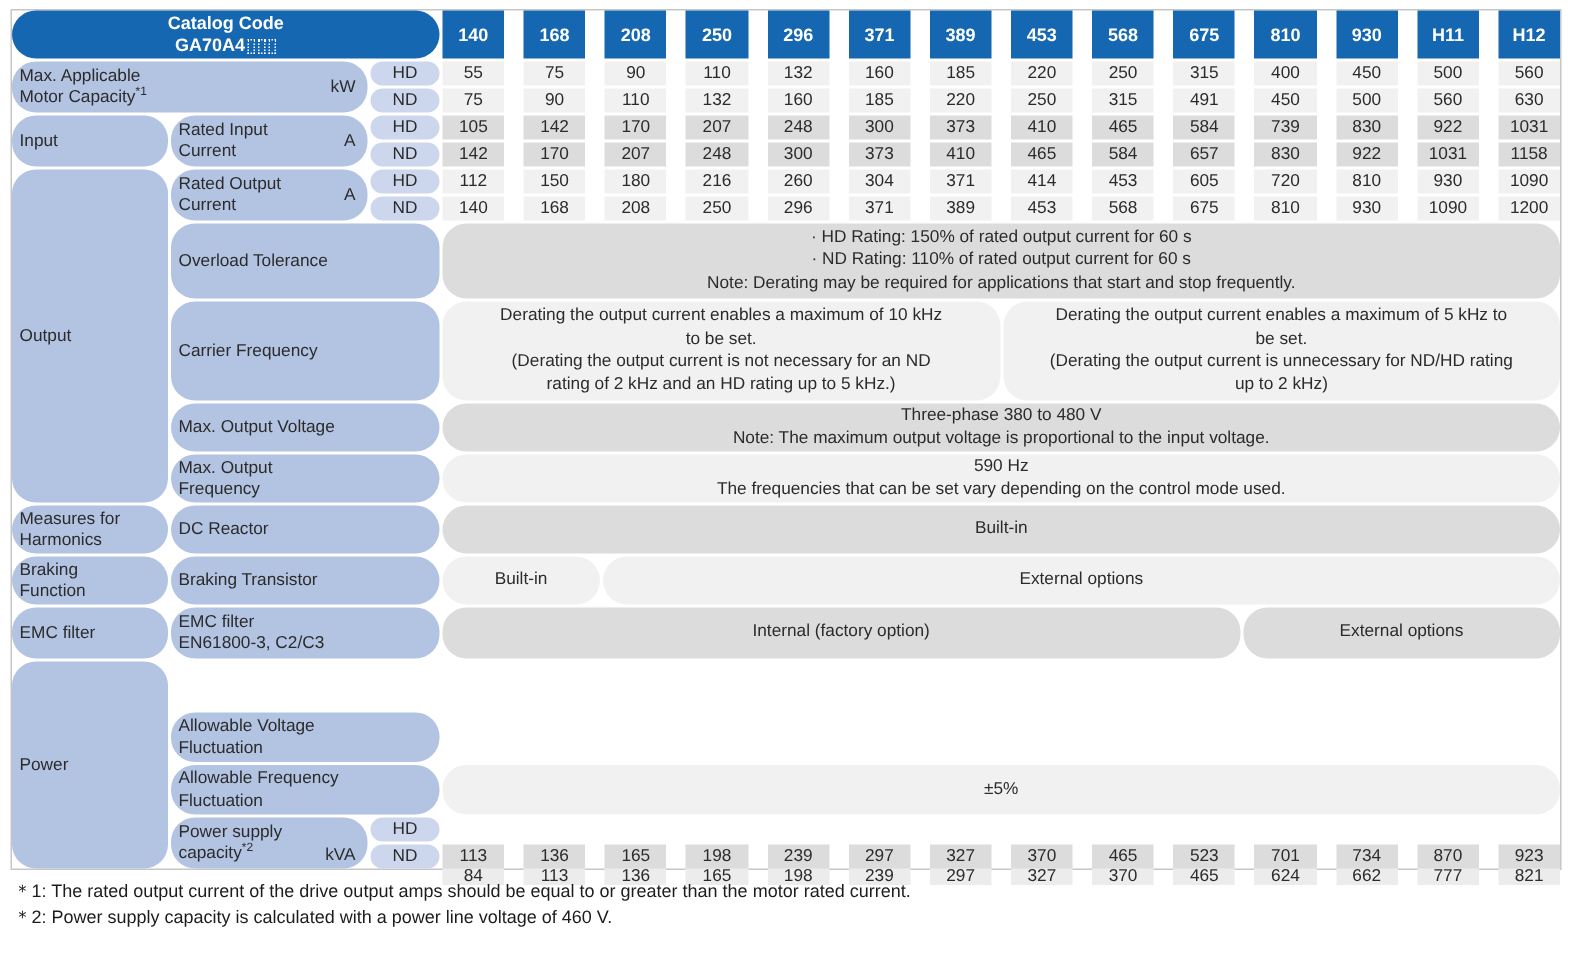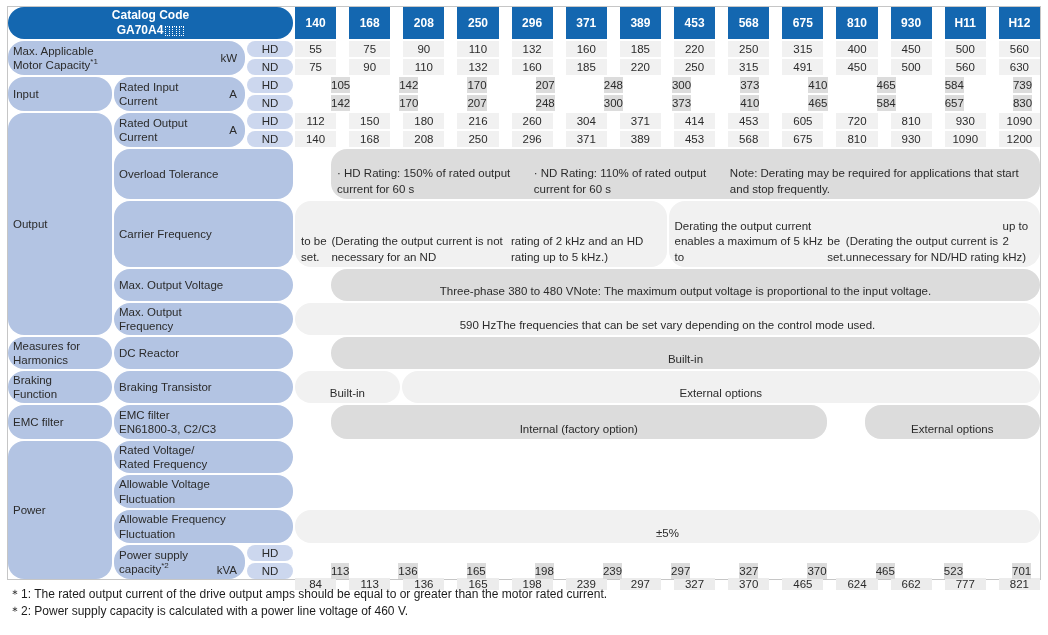--- a/index.html
+++ b/index.html
@@ -23,22 +23,22 @@
     border:1px solid #c6c6c6;
   }
   .c{display:flex;align-items:center;overflow:hidden;font-size:11.5px;line-height:1.22;border-radius:16px;}
   .head{background:var(--blue);color:#fff;font-weight:bold;justify-content:center;text-align:center;flex-direction:column;font-size:12px;line-height:1.25;}
   .cat,.lbl{background:var(--peri);padding:1px 4px 1px 5px;justify-content:space-between;}
   .lines{display:flex;flex-direction:column;justify-content:center;}
   .hdnd{background:var(--peri-light);justify-content:center;}
   .num-row{display:grid;grid-template-columns:repeat(14,1fr);gap:13px;background:transparent;}
   .ncell{display:flex;align-items:center;justify-content:center;font-size:11.5px;}
   .hcell{display:flex;align-items:center;justify-content:center;background:var(--blue);color:#fff;font-weight:bold;font-size:12px;}
-  .light{background:var(--light);} .dark{background:var(--dark);margin-left:36px;} .mid{background:#ececec;margin-top:33px;}
-  .text-cell{padding:2px 6px;display:flex;flex-direction:row;justify-content:center;align-items:flex-end;}
+  .light{background:var(--light);} .dark{background:var(--dark);} .mid{background:#ececec;margin-top:33px;}
+  .text-cell{padding:2px 6px;display:flex;flex-direction:column;justify-content:center;align-items:center;}
   .tline{white-space:pre-wrap;line-height:1.34;}
   .unit{padding-right:4px;}
   .unit-bottom{align-self:flex-end;padding-bottom:1px;}
   sup.fn{font-size:8px;vertical-align:super;line-height:0;}
   .dotrow{display:inline-flex;gap:2px;margin-left:2px;vertical-align:middle;}
   .dotbox{display:inline-block;width:5px;height:10px;border:1px dotted #ffffff;}
   .code-line2{display:flex;align-items:center;justify-content:center;}
   .footnotes{margin-top:6px;padding-left:2px;}
   .footnote-line{font-size:12px;line-height:1.45;color:#1c1c1c;white-space:pre-wrap;}
 </style>
@@ -208,20 +208,21 @@
 
     <div class="c lbl" style="grid-area:8/2/9/4">Overload Tolerance</div>
     <div class="c dark text-cell" style="grid-area:8/4/9/18">
         <div class="tline">· HD Rating: 150% of rated output current for 60 s</div>
         <div class="tline">· ND Rating: 110% of rated output current for 60 s</div>
         <div class="tline">Note: Derating may be required for applications that start and stop frequently.</div>
       </div>
 
     <div class="c lbl" style="grid-area:9/2/10/4">Carrier Frequency</div>
     <div class="c light text-cell" style="grid-area:9/4/10/11">
+        <div class="tline">Derating the output current enables a maximum of 10 kHz</div>
         <div class="tline">to be set.</div>
         <div class="tline">(Derating the output current is not necessary for an ND</div>
         <div class="tline">rating of 2 kHz and an HD rating up to 5 kHz.)</div>
       </div>
     <div class="c light text-cell" style="grid-area:9/11/10/18">
         <div class="tline">Derating the output current enables a maximum of 5 kHz to</div>
         <div class="tline">be set.</div>
         <div class="tline">(Derating the output current is unnecessary for ND/HD rating</div>
         <div class="tline">up to 2 kHz)</div>
       </div>
@@ -276,26 +277,20 @@
       </div>
     </div>
     <div class="c dark text-cell" style="grid-area:14/4/15/14">
       <div class="tline">Internal (factory option)</div>
     </div>
     <div class="c dark text-cell" style="grid-area:14/14/15/18">
       <div class="tline">External options</div>
     </div>
 
     <div class="c cat" style="grid-area:15/1/20/2">Power</div>
-    <div class="c lbl" style="grid-area:15/2/16/4">
-      <div class="lines">
-        <div>Rated Voltage/</div>
-        <div>Rated Frequency</div>
-      </div>
-    </div>
 
     <div class="c lbl" style="grid-area:16/2/17/4">
       <div class="lines">
         <div>Allowable Voltage</div>
         <div>Fluctuation</div>
       </div>
     </div>
 
     <div class="c lbl" style="grid-area:17/2/18/4">
       <div class="lines">

